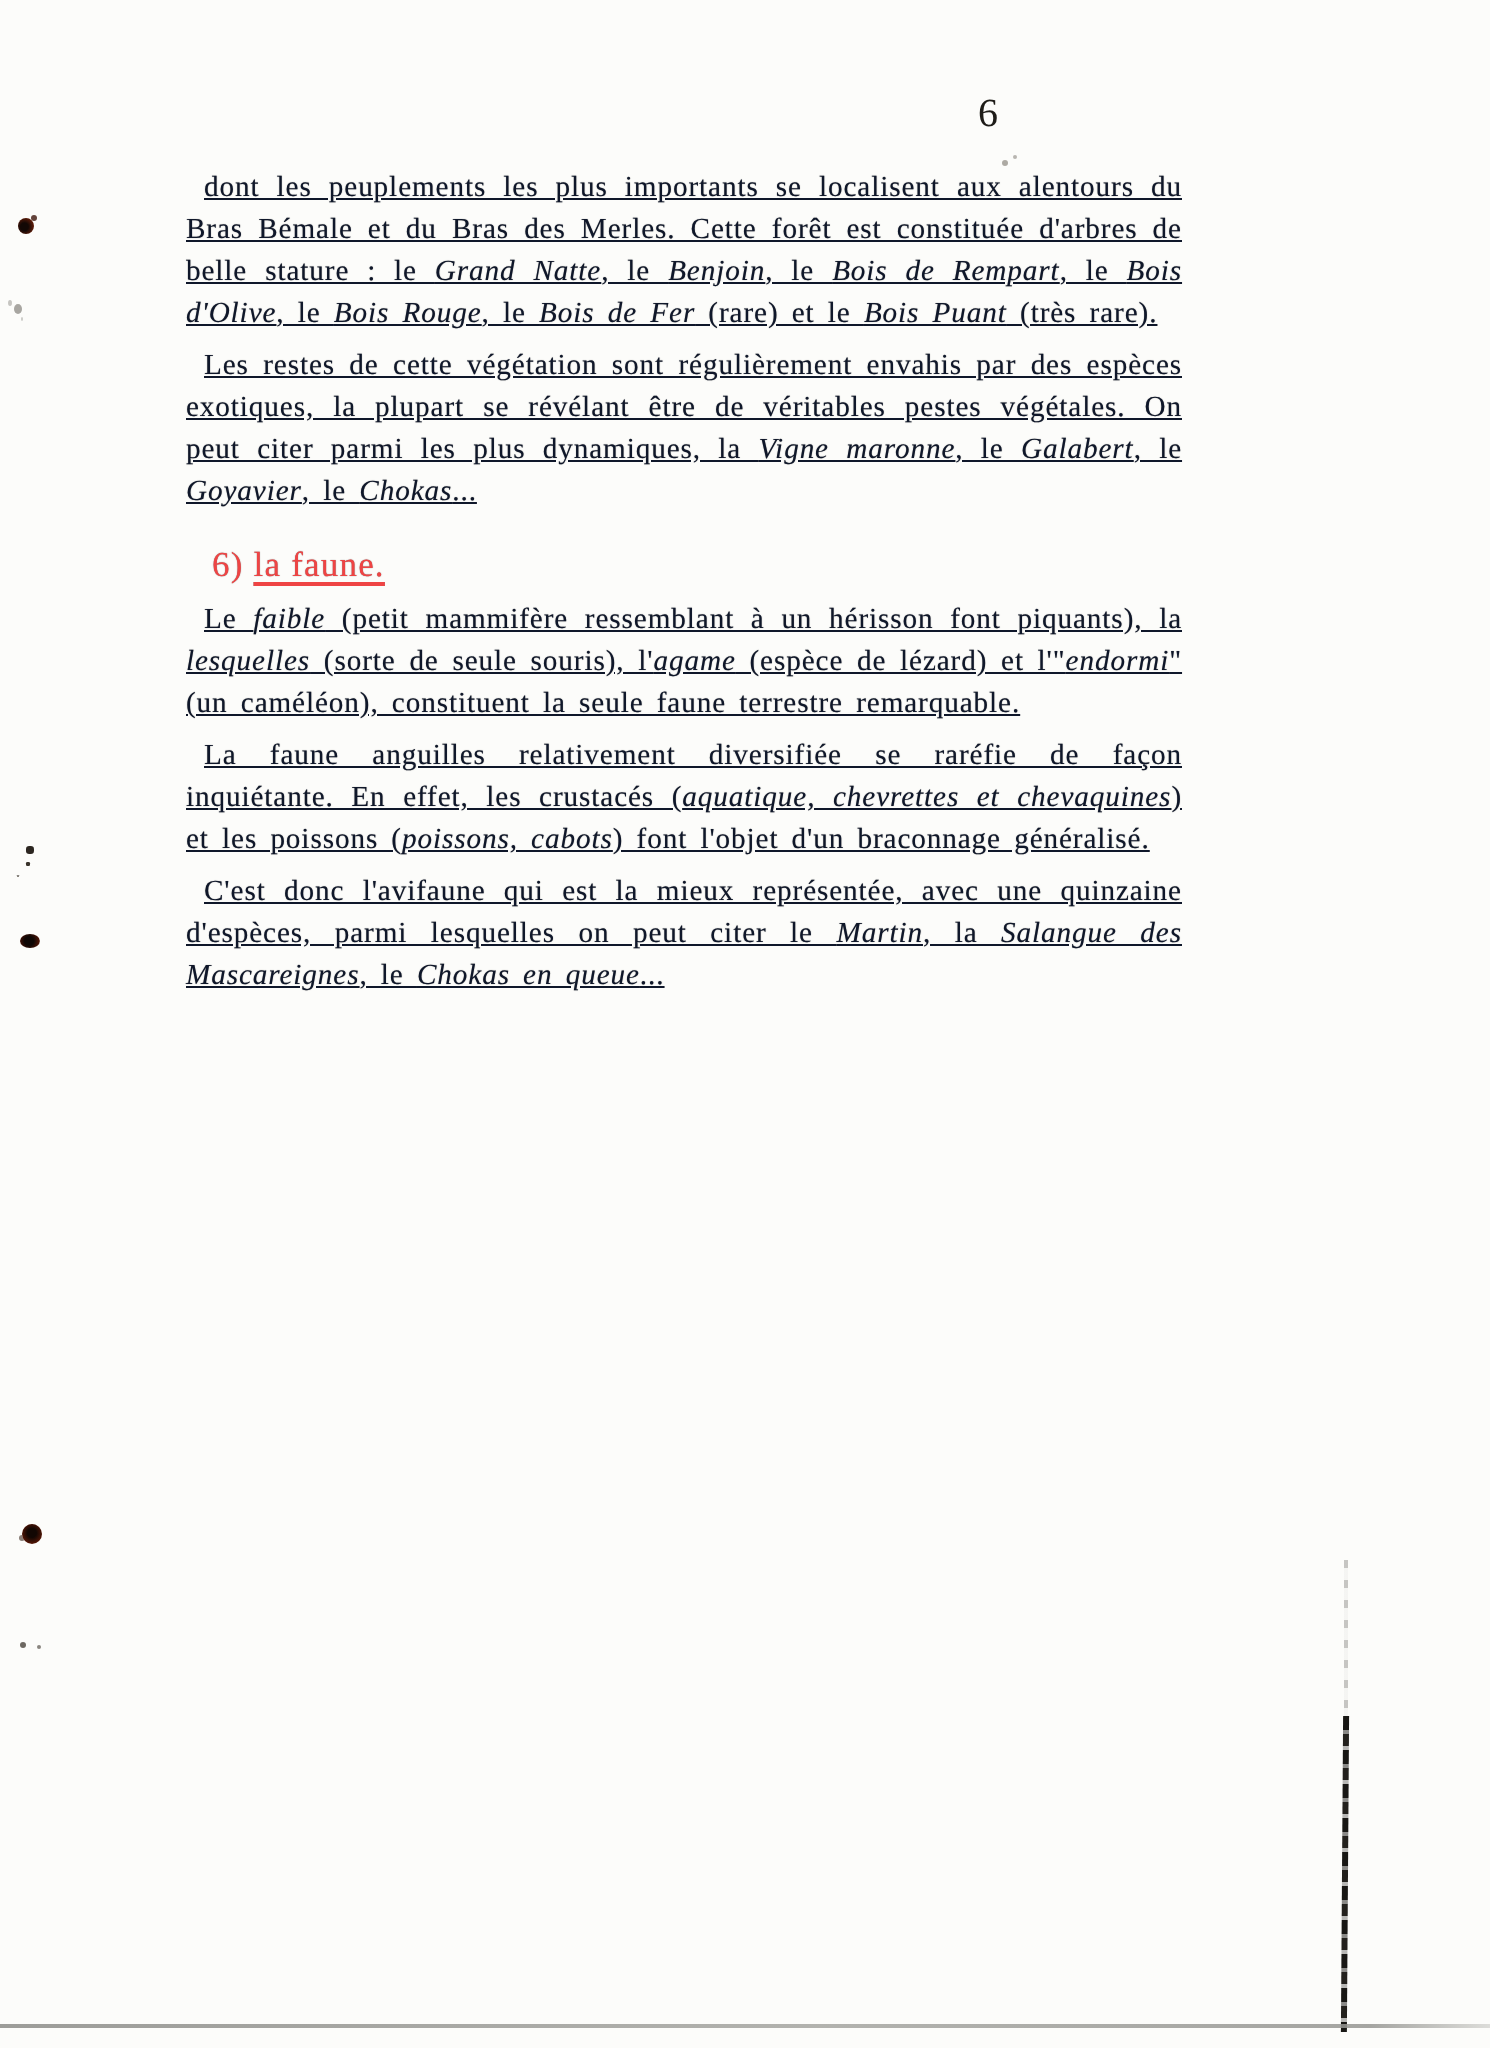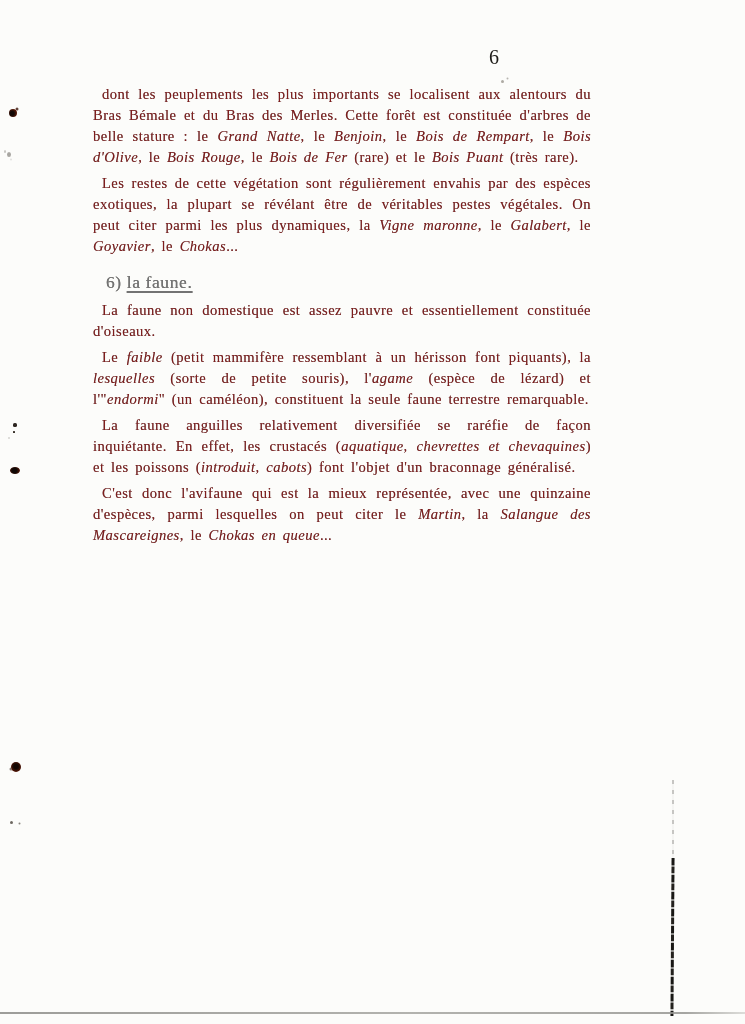--- a/index.html
+++ b/index.html
@@ -28,30 +28,31 @@
     width: 498px;
   }
   .para {
     margin: 0 0 5px 0;
     font-size: 14.6px;
     line-height: 21px;
     text-indent: 9px;
     text-align: justify;
     letter-spacing: 0.45px;
     word-spacing: 2.5px;
-    color: #7f1d1d;
+    color: #0f172a;
     text-shadow: 0 0 0.5px rgba(30,28,24,0.55);
+    text-decoration: underline;
   }
   .para span.it { font-style: italic; }
   .heading {
     margin: 15px 0 7px 13px;
     font-size: 17.5px;
     font-weight: normal;
     letter-spacing: 0.6px;
-    color: #737373;
+    color: #ef4444;
     text-shadow: 0 0 0.5px rgba(30,28,24,0.6);
   }
   .heading .u {
     text-decoration: underline;
     text-underline-offset: 3px;
     text-decoration-thickness: 1.5px;
   }
   
   .speck { position: absolute; border-radius: 50%; }
   .speck-1 { left: 9px;  top: 109px; width: 8px; height: 8px;
@@ -100,23 +101,22 @@
 <div class="page">
 
   <div class="page-number">6</div>
 
   <div class="content">
     <p class="para"><span>dont les peuplements les plus importants se localisent aux alentours du Bras Bémale et du Bras des Merles. Cette forêt est constituée d'arbres de belle stature : le </span><span class="it">Grand Natte</span><span>, le </span><span class="it">Benjoin</span><span>, le </span><span class="it">Bois de Rempart</span><span>, le </span><span class="it">Bois d'Olive</span><span>, le </span><span class="it">Bois Rouge</span><span>, le </span><span class="it">Bois de Fer</span><span> (rare) et le </span><span class="it">Bois Puant</span><span> (très rare).</span></p>
     <p class="para"><span>Les restes de cette végétation sont régulièrement envahis par des espèces exotiques, la plupart se révélant être de véritables pestes végétales. On peut citer parmi les plus dynamiques, la </span><span class="it">Vigne maronne</span><span>, le </span><span class="it">Galabert</span><span>, le </span><span class="it">Goyavier</span><span>, le </span><span class="it">Chokas</span><span>...</span></p>
 
     <h2 class="heading"><span>6)</span> <span class="u">la faune.</span></h2>
 
-    <p class="para"><span>La faune non domestique est assez pauvre et essentiellement constituée d'oiseaux.</span></p>
-    <p class="para"><span>Le </span><span class="it">faible</span><span> (petit mammifère ressemblant à un hérisson font piquants), la </span><span class="it">lesquelles</span><span> (sorte de petite souris), l'</span><span class="it">agame</span><span> (espèce de lézard) et l'"</span><span class="it">endormi</span><span>" (un caméléon), constituent la seule faune terrestre remarquable.</span></p>
-    <p class="para"><span>La faune anguilles relativement diversifiée se raréfie de façon inquiétante. En effet, les crustacés (</span><span class="it">aquatique, chevrettes et chevaquines</span><span>) et les poissons (</span><span class="it">introduit, cabots</span><span>) font l'objet d'un braconnage généralisé.</span></p>
+    <p class="para"><span>Le </span><span class="it">faible</span><span> (petit mammifère ressemblant à un hérisson font piquants), la </span><span class="it">lesquelles</span><span> (sorte de seule souris), l'</span><span class="it">agame</span><span> (espèce de lézard) et l'"</span><span class="it">endormi</span><span>" (un caméléon), constituent la seule faune terrestre remarquable.</span></p>
+    <p class="para"><span>La faune anguilles relativement diversifiée se raréfie de façon inquiétante. En effet, les crustacés (</span><span class="it">aquatique, chevrettes et chevaquines</span><span>) et les poissons (</span><span class="it">poissons, cabots</span><span>) font l'objet d'un braconnage généralisé.</span></p>
     <p class="para"><span>C'est donc l'avifaune qui est la mieux représentée, avec une quinzaine d'espèces, parmi lesquelles on peut citer le </span><span class="it">Martin</span><span>, la </span><span class="it">Salangue des Mascareignes</span><span>, le </span><span class="it">Chokas en queue</span><span>...</span></p>
   </div>
 
   <div class="speck speck-1"></div>
   <div class="speck speck-2"></div>
   <div class="speck speck-3"></div>
   <div class="speck speck-4"></div>
   <div class="speck speck-5"></div>
   <div class="speck speck-6"></div>
   <div class="speck mark-under-pagenum"></div>

